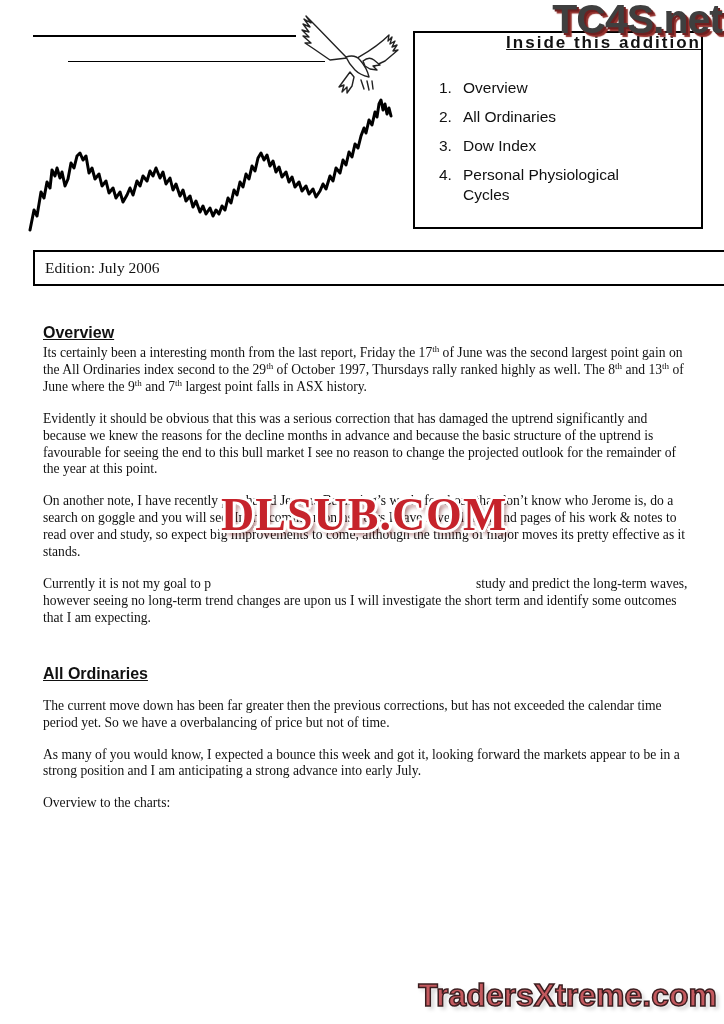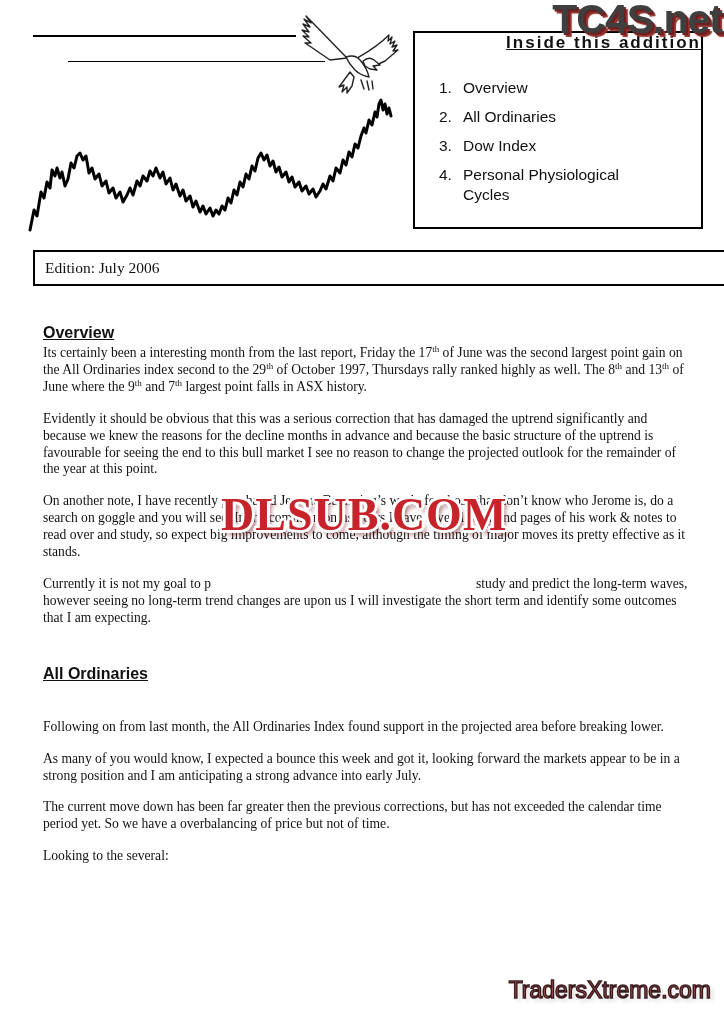--- a/index.html
+++ b/index.html
@@ -67,23 +67,23 @@
   .dlsub-watermark {
     position:absolute; left:221px; top:488px; z-index:20;
     font-family:"Liberation Serif", serif; font-weight:bold;
     font-size:46px; letter-spacing:1px; color:#c6232b; white-space:nowrap;
     text-shadow:
       -2px -2px 0 #fff, 2px -2px 0 #fff, -2px 2px 0 #fff, 2px 2px 0 #fff,
       0 -3px 0 #fff, 0 3px 0 #fff, -3px 0 0 #fff, 3px 0 0 #fff,
       4px 5px 4px rgba(110,20,20,0.55);
   }
   .traders-watermark {
-    position:absolute; right:13px; top:977px; z-index:20;
-    font-family:"Liberation Sans", sans-serif; font-weight:normal;
-    font-size:23px; color:#c45a5f; white-space:nowrap;
+    position:absolute; right:7px; top:977px; z-index:20;
+    font-family:"Liberation Sans", sans-serif; font-weight:bold;
+    font-size:32px; color:#c45a5f; white-space:nowrap;
     -webkit-text-stroke:1.5px #3a1d1f;
     text-shadow:0 0 3px #fff, 0 0 4px #fff, 3px 3px 4px #c9c9c9;
   }
 </style>
 </head>
 <body>
 
 <div class="page">
 
   <div class="rule-top"></div>
@@ -146,23 +146,22 @@
 
     <h2>Overview</h2>
 
     <p class="lead">Its certainly been a interesting month from the last report, Friday the 17<sup>th</sup> of June was the second largest point gain on the All Ordinaries index second to the 29<sup>th</sup> of October 1997, Thursdays rally ranked highly as well. The 8<sup>th</sup> and 13<sup>th</sup> of June where the 9<sup>th</sup> and 7<sup>th</sup> largest point falls in ASX history.</p>
     <p>Evidently it should be obvious that this was a serious correction that has damaged the uptrend significantly and because we knew the reasons for the decline months in advance and because the basic structure of the uptrend is favourable for seeing the end to this bull market I see no reason to change the projected outlook for the remainder of the year at this point.</p>
     <p>On another note, I have recently purchased Jerome Baumring’s work, for those that don’t know who Jerome is, do a search on goggle and you will see. In the coming months/years I have several thousand pages of his work &amp; notes to read over and study, so expect big improvements to come, although the timing of major moves its pretty effective as it stands.</p>
     <p>Currently it is not my goal to p<span class="wm-gap"></span>study and predict the long-term waves, however seeing no long-term trend changes are upon us I will investigate the short term and identify some outcomes that I am expecting.</p>
 
     <h2 class="second">All Ordinaries</h2>
 
-    <p class="after-gap">Following on from last month, the All Ordinaries Index found support in the projected area before breaking lower.</p>
+    <p>The current move down has been far greater then the previous corrections, but has not exceeded the calendar time period yet. So we have a overbalancing of price but not of time.</p>
     <p>As many of you would know, I expected a bounce this week and got it, looking forward the markets appear to be in a strong position and I am anticipating a strong advance into early July.</p>
-    <p>The current move down has been far greater then the previous corrections, but has not exceeded the calendar time period yet. So we have a overbalancing of price but not of time.</p>
-    <p>Looking to the several:</p>
+    <p>Overview to the charts:</p>
   </div>
 
   <div class="dlsub-watermark">DLSUB.COM</div>
 
   <div class="traders-watermark">TradersXtreme.com</div>
 
 </div>
 
 </body></html>

